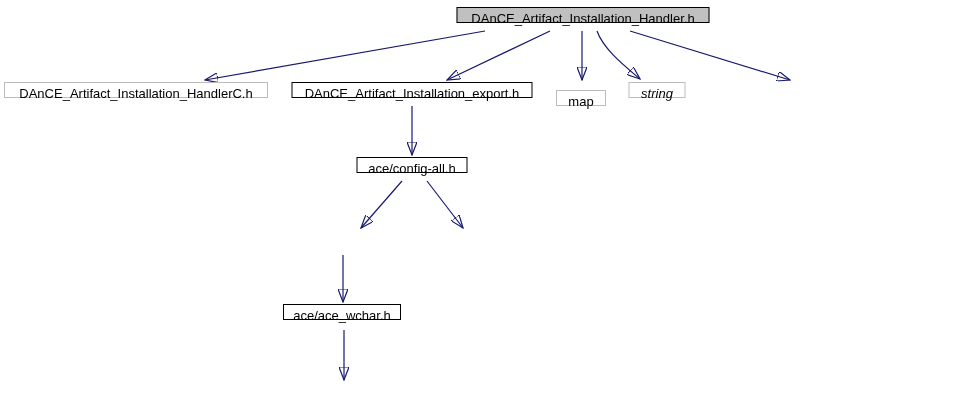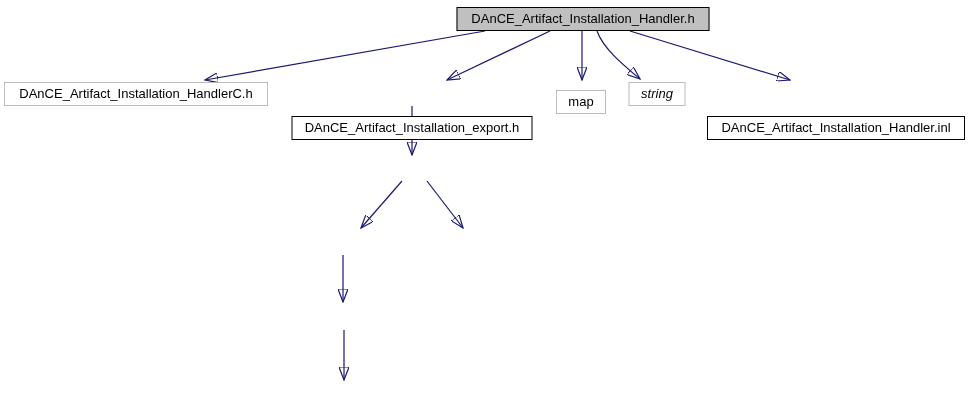--- a/index.html
+++ b/index.html
@@ -10,33 +10,33 @@
     font-family:"Liberation Sans","DejaVu Sans",sans-serif;
     font-size:13px;
     overflow:hidden;
   }
   .edges{position:absolute;left:0;top:0;width:968px;height:411px;}
   .edges path{stroke:#191970;stroke-width:1.2;fill:none;}
   .node{
     position:absolute;
     transform:translateX(-50%);
     box-sizing:border-box;
-    height:24px;
+    height:16px;
     line-height:22px;
     padding:0 6px;
     min-width:40px;
     text-align:center;
     white-space:nowrap;
     background:#ffffff;
     border:1px solid #000000;
     color:#000000;
   }
   .node--root{background:#c0c0c0;}
   .node--ext{border-color:#bcbcbc;}
-  .node--link{cursor:pointer;margin-top:34px;}
+  .node--link{cursor:pointer;}
 </style>
 </head>
 <body>
 
 <div class="canvas">
 
   <svg class="edges" width="968" height="411" viewBox="0 0 968 411" xmlns="http://www.w3.org/2000/svg">
     <defs>
       <marker id="arrow" markerWidth="14" markerHeight="10" refX="13" refY="5" orient="auto" markerUnits="userSpaceOnUse">
         <path d="M0,0 L13,5 L0,10 z" fill="#191970" stroke="none"></path>
@@ -57,20 +57,21 @@
   <div class="node node--root" style="left:583px;top:7px;min-width:253px;">DAnCE_Artifact_Installation_Handler.h</div>
 
   <div class="node node--ext" style="left:136px;top:82px;min-width:264px;">DAnCE_Artifact_Installation_HandlerC.h</div>
 
   <div class="node node--link" style="left:412px;top:82px;min-width:241px;">DAnCE_Artifact_Installation_export.h</div>
 
   <div class="node node--ext" style="left:581px;top:90px;min-width:50px;">map</div>
 
   <div class="node node--ext" style="left:657px;top:82px;min-width:57px;font-style:italic;">string</div>
 
-  <div class="node node--link" style="left:836px;top:82px;min-width:258px;">DAnCE_Artifact_Installation_Handler.inl</div>
+
+  <div class="node node--link" style="left:412px;top:157px;min-width:111px;">ace/config-all.h</div>
 
 
 
-
+  <div class="node node--link" style="left:342px;top:304px;min-width:118px;">ace/ace_wchar.h</div>
 
 
 </div>
 
 </body></html>

